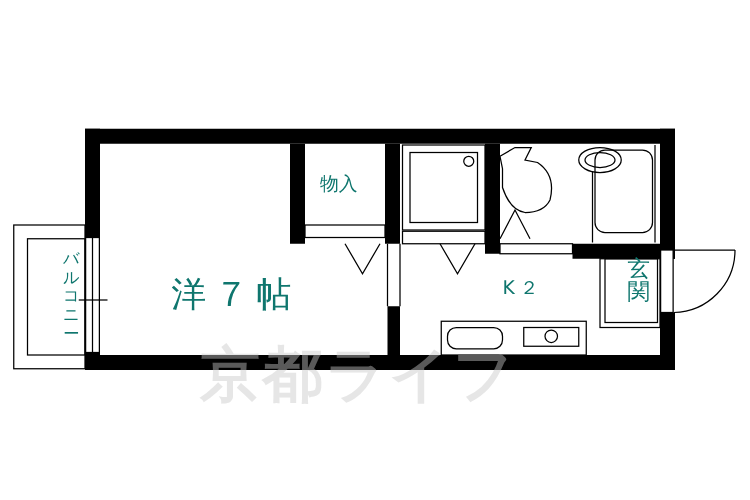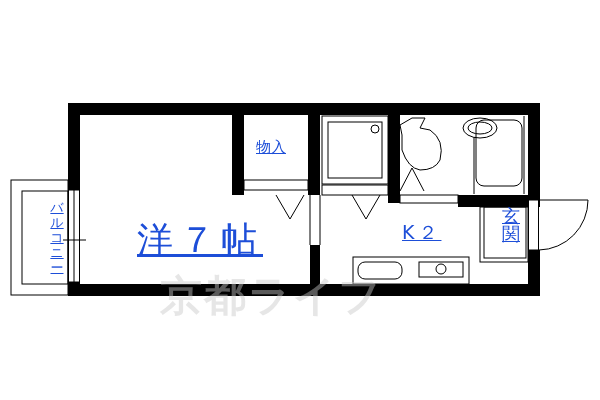--- a/index.html
+++ b/index.html
@@ -1,25 +1,25 @@
 <!DOCTYPE html>
 <html><head>
 <meta charset="utf-8">
 <style>
   html, body { margin: 0; padding: 0; background: #ffffff; }
   body { width: 600px; height: 400px; position: relative; overflow: hidden;
          font-family: "DejaVu Sans", sans-serif; }
   .plan { position: absolute; left: 0; top: 0; width: 600px; height: 400px; }
-  .lbl { position: absolute; color: #1d4ed8; line-height: 1; white-space: nowrap; text-decoration: underline; }
-  .room-main { left: 137px; top: 222px; font-size: 36px; letter-spacing: 6px; }
+  .lbl { position: absolute; color: #0f766e; line-height: 1; white-space: nowrap; }
+  .room-main { left: 137px; top: 222px; font-size: 28px; letter-spacing: 6px; }
   .room-closet { left: 256px; top: 140px; font-size: 15px; }
-  .room-kitchen { left: 402px; top: 223px; font-size: 19px; letter-spacing: 4px; }
+  .room-kitchen { left: 402px; top: 223px; font-size: 15px; letter-spacing: 4px; }
   .room-genkan { left: 502px; top: 207px; font-size: 18px; width: 16px; white-space: normal; line-height: 18px; text-align: center; }
   .room-balcony { left: 38px; top: 200px; font-size: 13px; width: 14px; white-space: normal; line-height: 15px; text-align: center; margin-left: 12px; }
-  .watermark { position: absolute; left: 160px; top: 268px; font-size: 42px; font-weight: bold;
+  .watermark { position: absolute; left: 160px; top: 268px; font-size: 48px; font-weight: bold;
                color: rgba(200,200,200,0.45); letter-spacing: 2px; font-family: Liberation Sans, sans-serif; }
 </style>
 </head>
 <body>
 
 <svg class="plan" viewBox="0 0 600 400" xmlns="http://www.w3.org/2000/svg">
 
   <g fill="none" stroke="#000" stroke-width="1">
     <rect x="11" y="180" width="57" height="115"></rect>
     <rect x="22" y="191" width="46" height="93"></rect>

